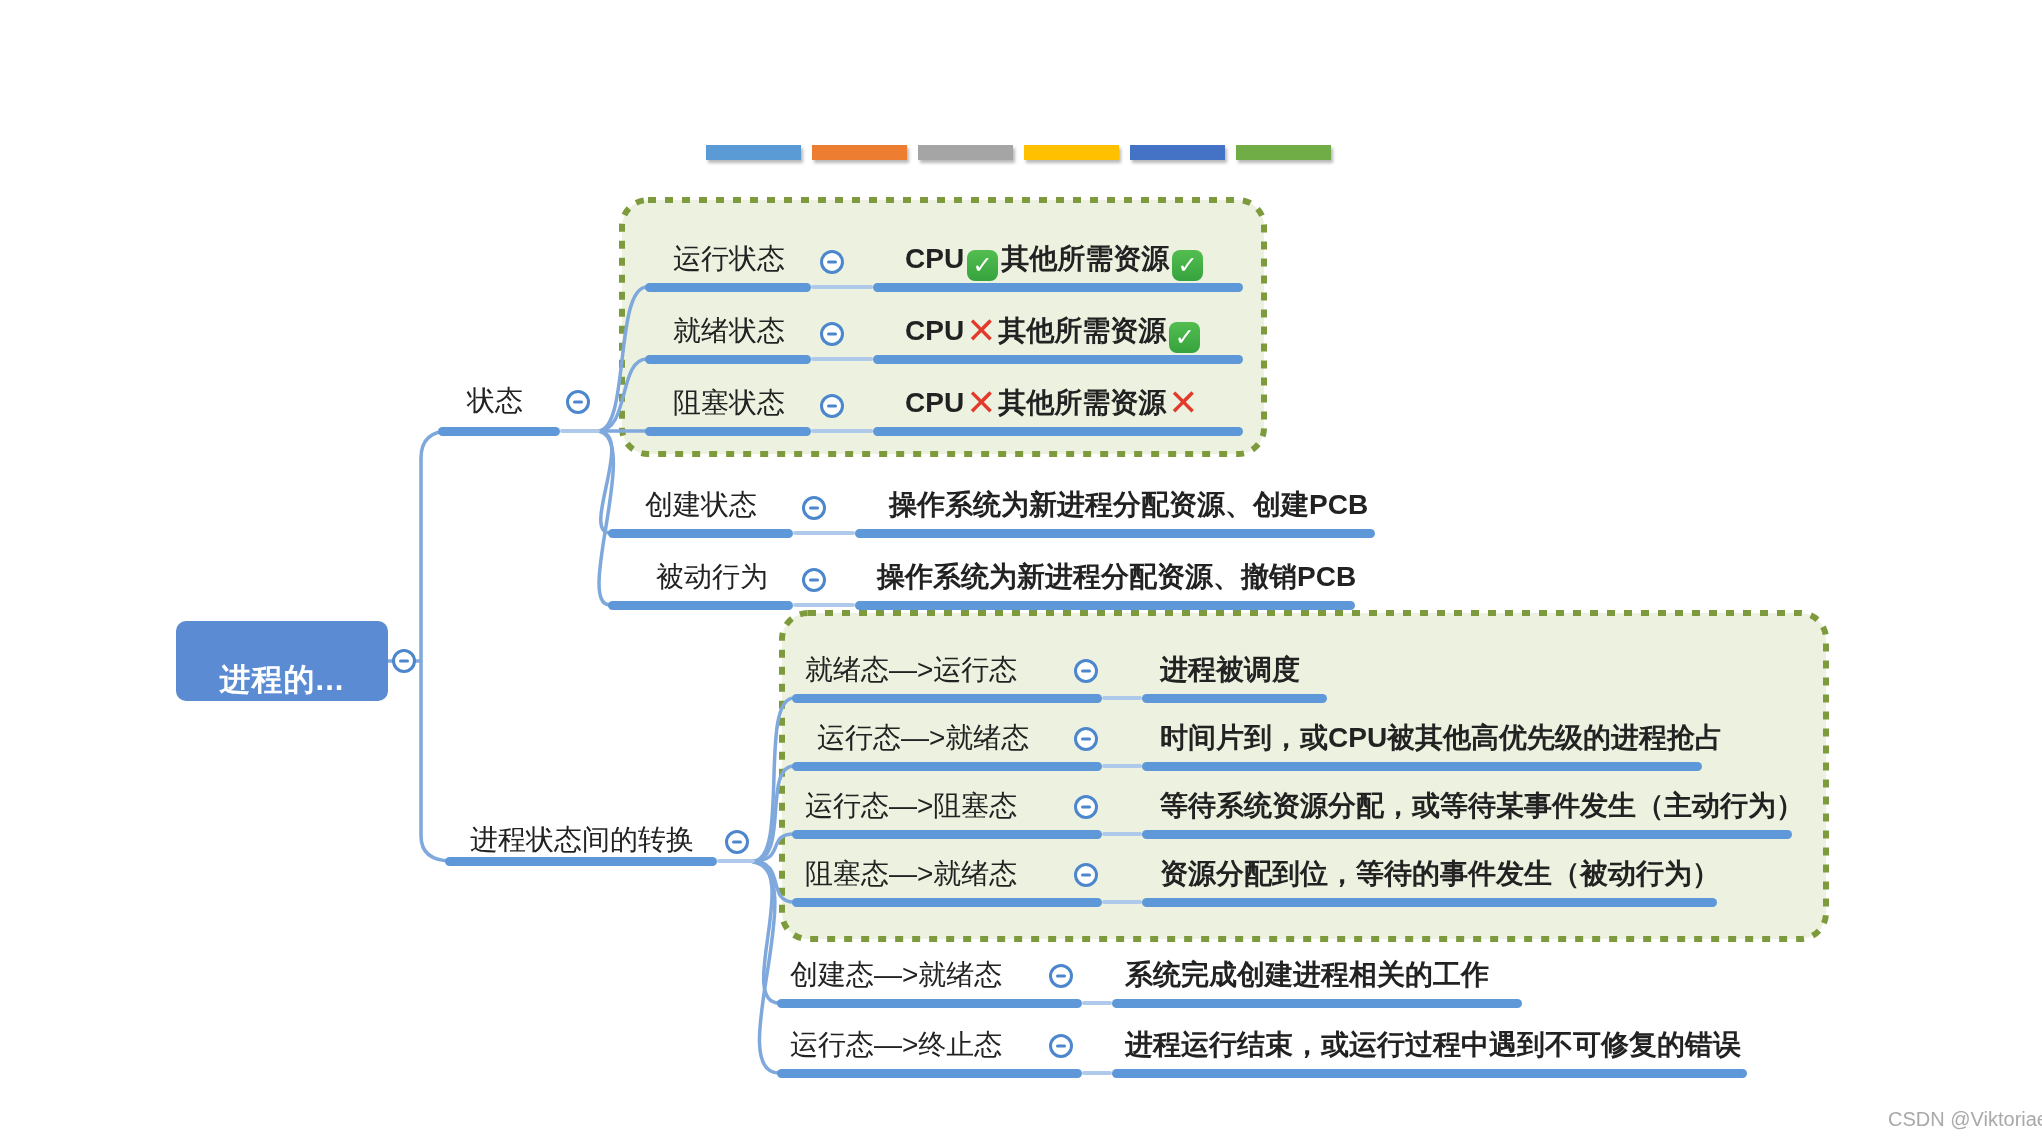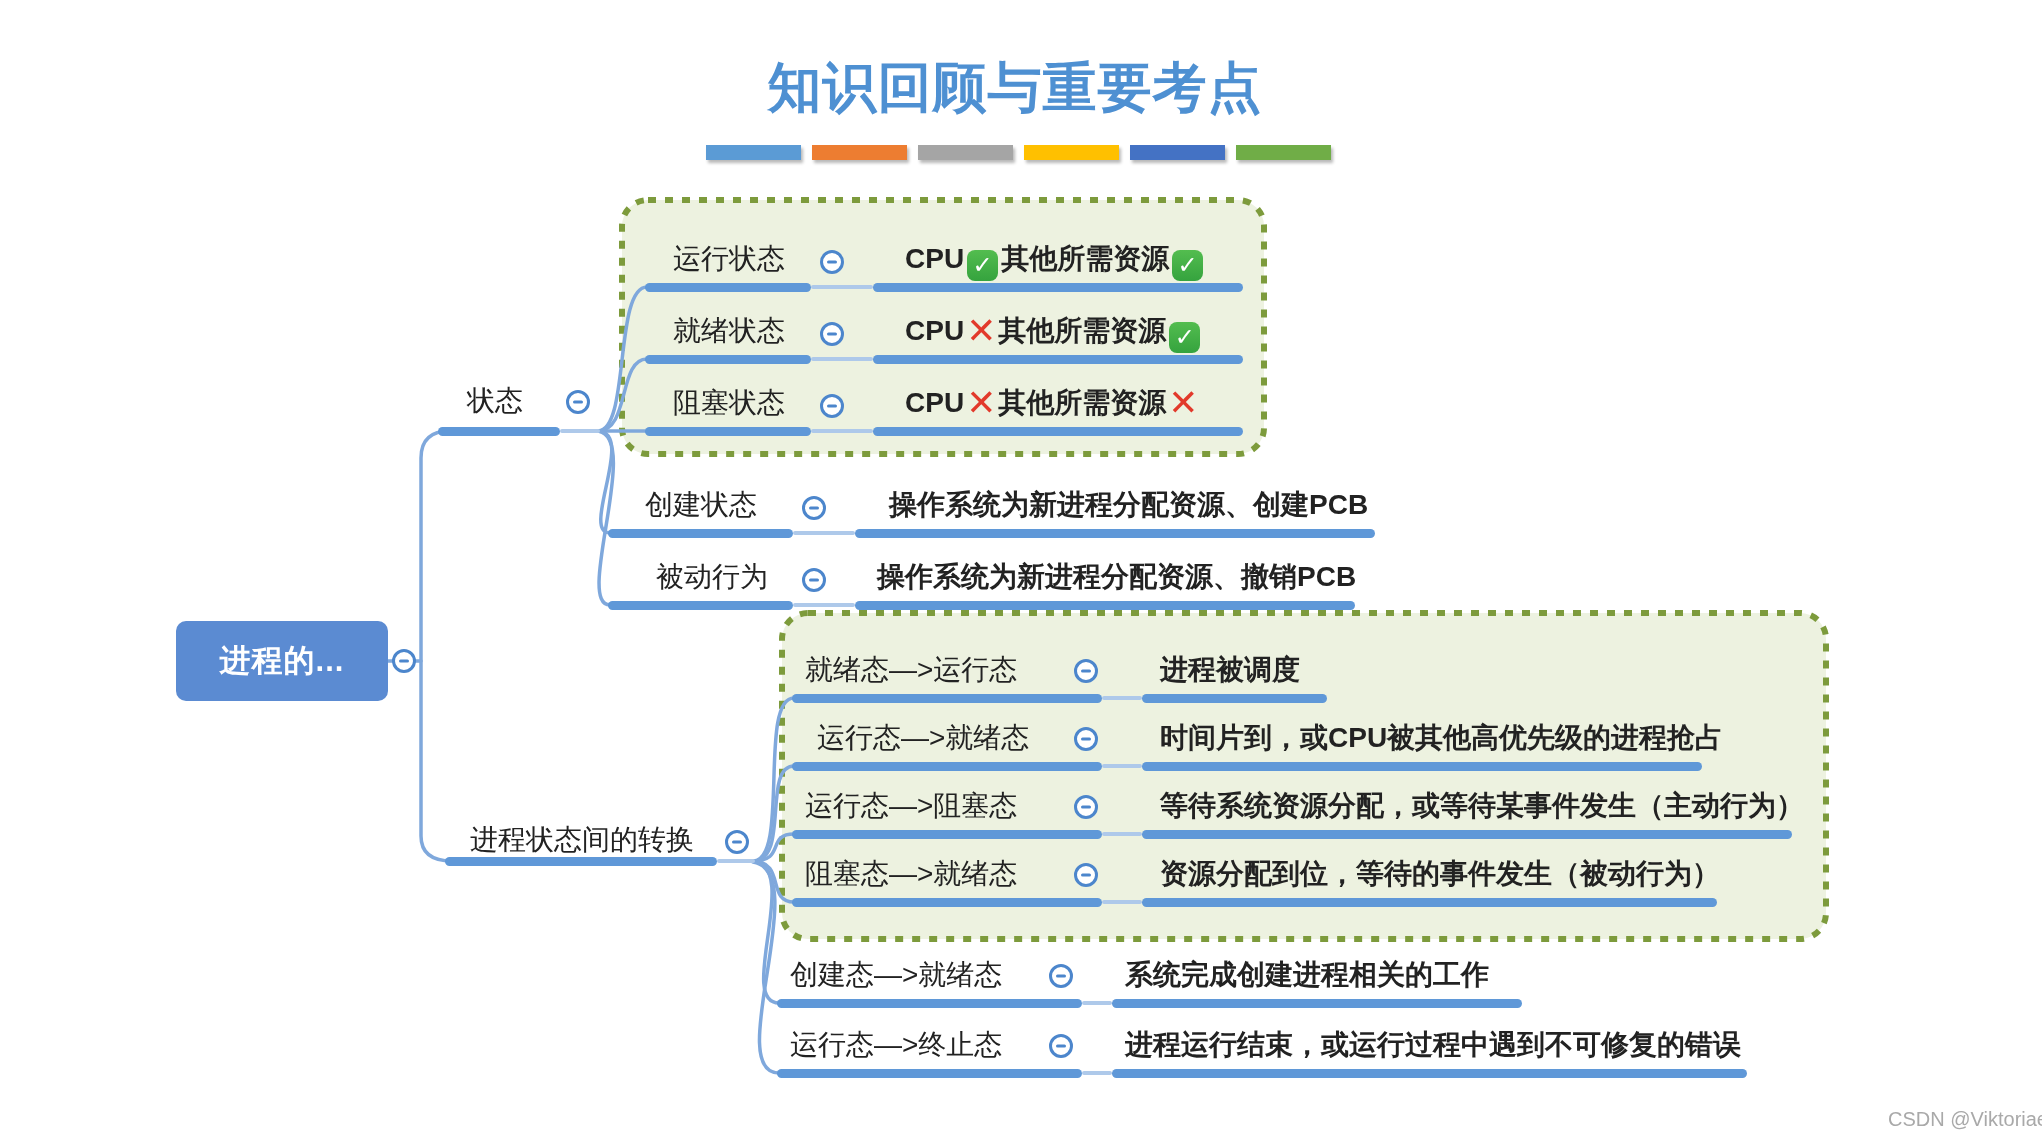--- a/index.html
+++ b/index.html
@@ -10,21 +10,21 @@
   #wires{position:absolute;left:0;top:0;z-index:1;}
   .title{
     position:absolute;left:755px;top:52px;width:520px;text-align:center;
     font-family:"Liberation Serif","DejaVu Serif",serif;
     font-size:54px;font-weight:700;color:#4e90d2;letter-spacing:1px;z-index:3;
   }
   .cbar{position:absolute;top:145px;height:15px;width:95px;box-shadow:2px 3px 3px rgba(0,0,0,.28);z-index:3;}
   .root{
     position:absolute;left:176px;top:621px;width:212px;height:80px;
     background:#5b8bd2;border-radius:10px;color:#ffffff;z-index:3;
-    display:flex;align-items:center;justify-content:center;
+    display:flex;align-items:flex-end;justify-content:center;
     font-size:31px;font-weight:700;letter-spacing:1px;
   }
   .minus{
     position:absolute;width:18px;height:18px;border-radius:50%;
     border:3px solid #4c86cc;background:#ffffff;z-index:4;
   }
   .minus::after{
     content:"";position:absolute;left:50%;top:50%;width:10px;height:3px;
     background:#4c86cc;transform:translate(-50%,-50%);border-radius:2px;
   }
@@ -71,21 +71,20 @@
       <path d="M 598 431 C 642 437 574 605 610 605"></path>
       <path d="M 753 861 C 790 861 758 698 794 698"></path>
       <path d="M 753 861 C 790 861 762 766 794 766"></path>
       <path d="M 753 861 C 786 861 766 834 794 834"></path>
       <path d="M 753 861 C 786 862 766 902 794 902"></path>
       <path d="M 753 861 C 802 866 736 1003 779 1003"></path>
       <path d="M 753 862 C 814 871 722 1073 779 1073"></path>
     </g>
   </svg>
 
-  <div class="title">知识回顾与重要考点</div>
   <div class="cbar" style="left: 706px; background: rgb(91, 155, 213);"></div>
   <div class="cbar" style="left: 812px; background: rgb(237, 125, 49);"></div>
   <div class="cbar" style="left: 918px; background: rgb(165, 165, 165);"></div>
   <div class="cbar" style="left: 1024px; background: rgb(255, 192, 0);"></div>
   <div class="cbar" style="left: 1130px; background: rgb(68, 114, 196);"></div>
   <div class="cbar" style="left: 1236px; background: rgb(112, 173, 71);"></div>
 
   <div class="root">
     <span>进程的...</span>
   </div>

